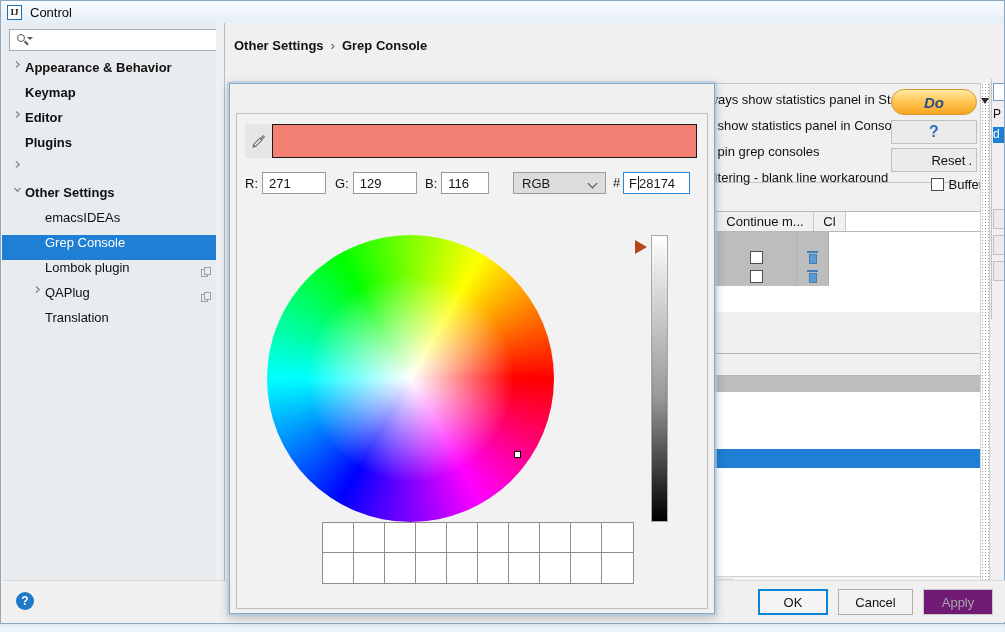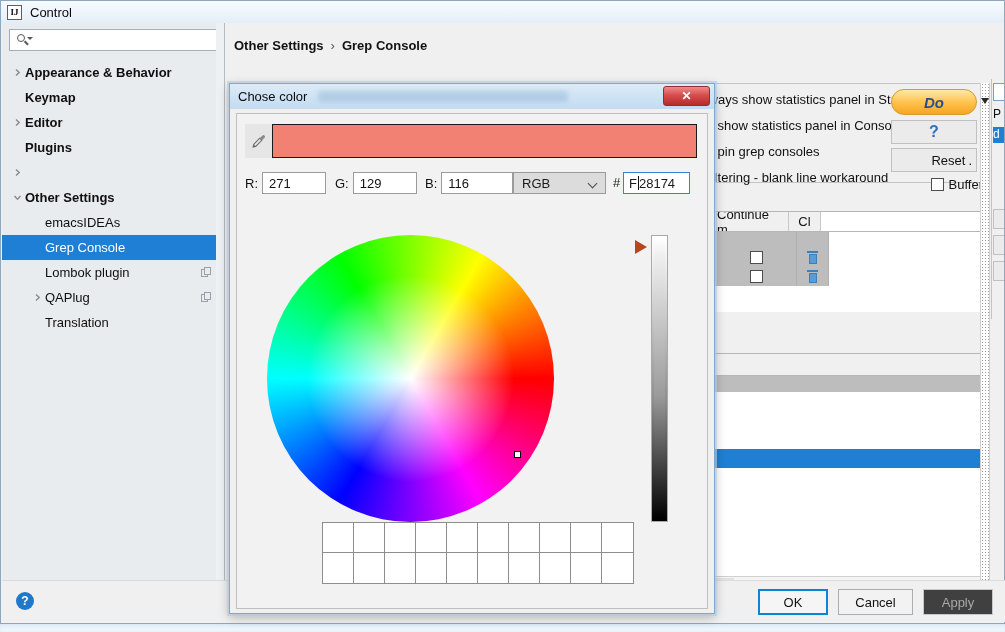--- a/index.html
+++ b/index.html
@@ -81,21 +81,21 @@
     position: absolute; left: 8px; top: 9px; width: 5px; height: 1.6px;
     background: #585858; transform: rotate(45deg);
   }
   .search-icon .caret {
     position: absolute; left: 11px; top: 4px;
     border-left: 3.2px solid transparent; border-right: 3.2px solid transparent;
     border-top: 3.6px solid #585858;
   }
   .tree { padding-top: 4px; }
   .tree-row {
-    height: 25px; display: flex; align-items: center;
+    height: 25px; display: flex; align-items: flex-start;
     padding-left: 8px; position: relative; white-space: nowrap;
   }
   .tree-row.selected { background: #1f7fd4; }
   .tree-row.selected .tree-label { color: #ffffff; }
   .tree-arrow {
     width: 15px; flex: 0 0 15px; display: flex; align-items: center;
     justify-content: center; color: #8a8a8a; font-size: 10px;
   }
   .tree-arrow svg { display: block; }
   .tree-label { font-size: 13px; color: #0f0f0f; }
@@ -267,21 +267,21 @@
     border-radius: 50%; background: #1f78c8; color: #fff;
     display: flex; align-items: center; justify-content: center;
     font-size: 12px; font-weight: bold;
   }
   .btn {
     height: 26px; border: 1px solid #adadad; background: #f2f2f2;
     display: flex; align-items: center; justify-content: center;
     font-size: 13px; color: #111;
   }
   .btn.default { border: 2px solid #0a84d6; background: #f5f5f5; }
-  .btn.disabled { color: #a8a8a8; border-color: #c8c8c8; background: #404040; }
+  .btn.disabled { color: #a8a8a8; border-color: #c8c8c8; background: #701a75; }
   #ok-button   { position: absolute; left: 756px; top: 8px; width: 70px; }
   #cancel-button { position: absolute; left: 836px; top: 8px; width: 75px; }
   #apply-button  { position: absolute; left: 921px; top: 8px; width: 70px; }
 
   
   .dialog {
     position: absolute; left: 229px; top: 83px; width: 486px; height: 531px;
     background: #f0f0f0;
     border: 1px solid #7fa8cb;
     box-shadow: 0 0 0 2px rgba(180,205,228,.65), 0 3px 10px rgba(0,0,0,.28);
@@ -557,21 +557,21 @@
         </div>
         <div class="buffer-row">
           <span class="cbx"></span>
           <span class="opt-label">Buffer</span>
         </div>
       </div>
 
       <div class="action-table">
         <div class="at-head">
           <div style="width:482px">Action</div>
-          <div style="width:72px">Continue m...</div>
+          <div style="width:97px">Continue m...</div>
           <div style="width:32px">Cl</div>
           <div class="at-filler" style="border-right:none"></div>
         </div>
         <div class="at-blank">
           <div style="width:482px"></div>
             <div style="width:80px"></div>
             <div style="width:32px"></div>
           <div class="at-filler" style="border-right:none"></div>
         </div>
         <div id="action-rows">
@@ -822,27 +822,20 @@
       <div class="btn" id="cancel-button">
         <span>Cancel</span>
       </div>
       <div class="btn disabled" id="apply-button">
         <span>Apply</span>
       </div>
     </div>
   </div>
 
   <div class="dialog">
-    <div class="dlg-title">
-      <span class="dlg-title-text">Chose color</span>
-      <span class="dlg-ghost"></span>
-      <span class="dlg-close">
-        <span>✕</span>
-      </span>
-    </div>
 
     <div class="dlg-body">
 
       <div class="preview-row">
         <div class="eyedropper">
           <svg class="ed-svg" width="15" height="15" viewBox="0 0 15 15">
             <path d="M11.6 1.4 a1.6 1.6 0 0 1 2.2 2.2 L11.3 6 l-2.2-2.2 z" fill="#8a8a8a"></path>
             <path d="M8.7 4.2 l2.1 2.1 -6.1 6.1 -2.6 .6 .6 -2.6 z" fill="none" stroke="#6e6e6e" stroke-width="1.1"></path>
             <path d="M2.1 12.9 l.6 -2.6 2.0 2.0 z" fill="#6e6e6e"></path>
           </svg>
@@ -854,21 +847,21 @@
         <div class="fld" style="left:0;top:0">
           <span class="fld-lbl">R:</span>
           <span class="fld-in" style="width:64px">271</span>
         </div>
         <div class="fld" style="left:90px;top:0">
           <span class="fld-lbl">G:</span>
           <span class="fld-in" style="width:64px">129</span>
         </div>
         <div class="fld" style="left:180px;top:0">
           <span class="fld-lbl">B:</span>
-          <span class="fld-in" style="width:72px">116</span>
+          <span class="fld-in" style="width:48px">116</span>
         </div>
         <div class="mode-select">
           <span>RGB</span>
           <span class="chev"></span>
         </div>
         <span class="hash">#</span>
         <span class="hex-in">
           <span>F</span>
             <span class="hex-caret"></span>
             <span>28174</span>

